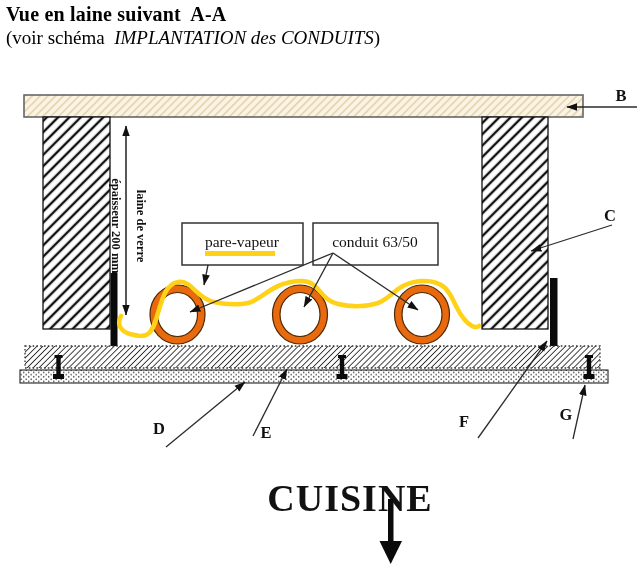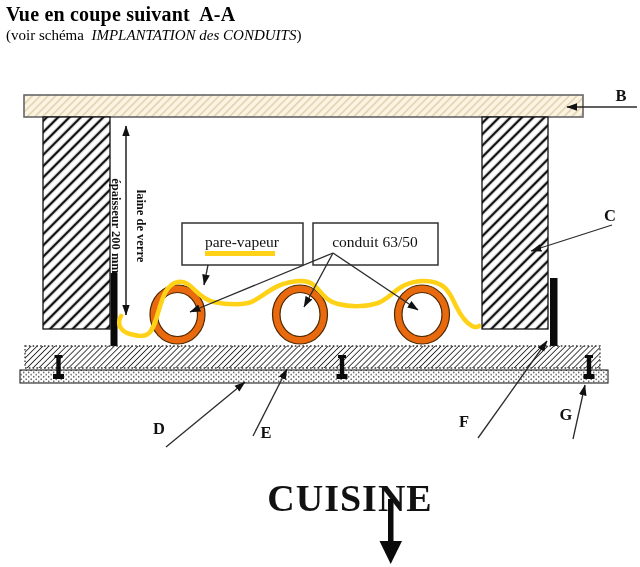--- a/index.html
+++ b/index.html
@@ -3,21 +3,21 @@
 <meta charset="utf-8">
 <style>
   html,body{margin:0;padding:0;background:#fff;}
   #stage{
     position:relative;width:640px;height:567px;background:#ffffff;
     font-family:"Liberation Serif","DejaVu Serif",serif;overflow:hidden;
   }
   #drawing{position:absolute;left:0;top:0;}
   .hdr{position:absolute;left:6px;color:#000;}
   #title-line{top:3px;font-size:20px;font-weight:bold;white-space:pre;letter-spacing:.2px;}
-  #subtitle-line{top:27px;font-size:15px;white-space:pre;}
+  #subtitle-line{top:27px;font-size:19px;white-space:pre;}
   #subtitle-line .it{font-style:italic;}
   svg text{fill:#111;}
   .partlbl{font-size:16.5px;font-weight:bold;}
   .boxlbl{font-size:15.5px;}
   .inslbl{font-size:12.5px;font-weight:bold;}
   .cuisine{font-size:38px;font-weight:bold;letter-spacing:1px;}
   .ln{stroke:#2b2b2b;stroke-width:1.3;fill:none;}
 </style>
 </head>
 <body>
@@ -136,15 +136,15 @@
     <text class="partlbl" x="464" y="427" text-anchor="middle">F</text>
     <text class="partlbl" x="566" y="420" text-anchor="middle">G</text>
 
     <text class="cuisine" x="350" y="511" text-anchor="middle">CUISINE</text>
     <g>
       <rect x="388" y="499" width="5.5" height="44" fill="#0a0a0a"></rect>
       <polygon points="390.7,564 379.5,541 402,541" fill="#0a0a0a"></polygon>
     </g>
   </svg>
 
-  <div class="hdr" id="title-line">Vue en coupe suivant  A-A</div>
+  <div class="hdr" id="title-line">Vue en laine suivant  A-A</div>
   <div class="hdr" id="subtitle-line"><span>(voir schéma  </span><span class="it">IMPLANTATION des CONDUITS</span><span>)</span></div>
 </div>
 
 </body></html>

